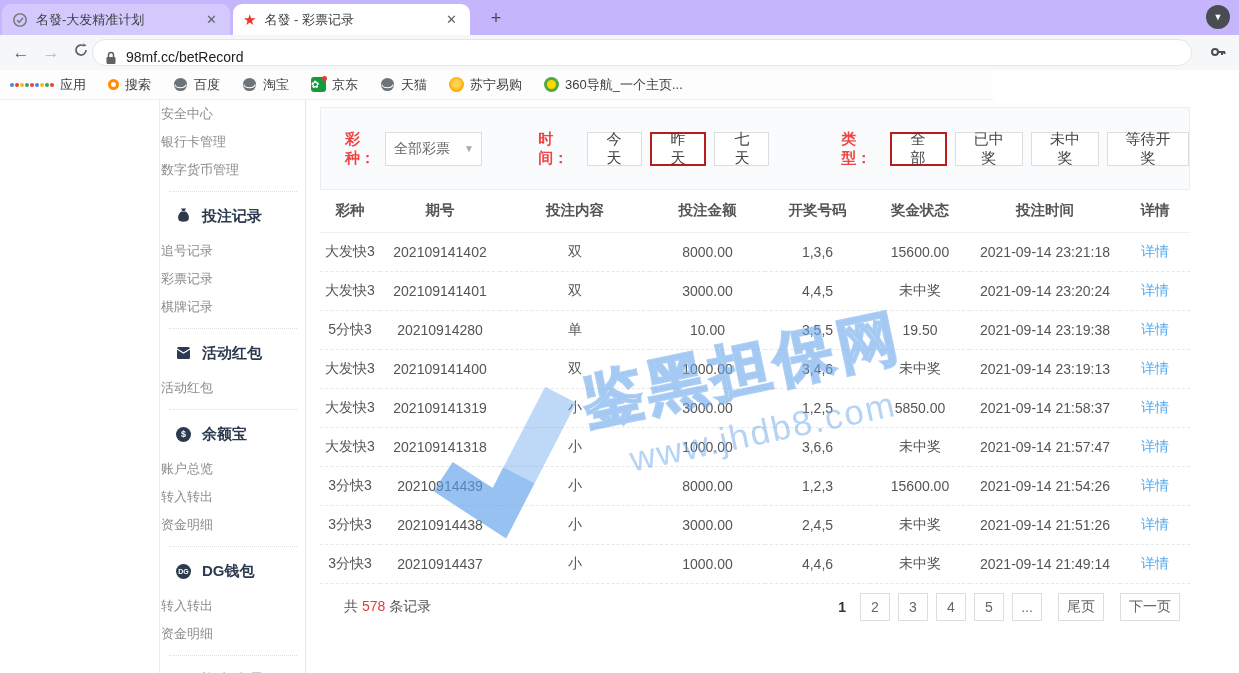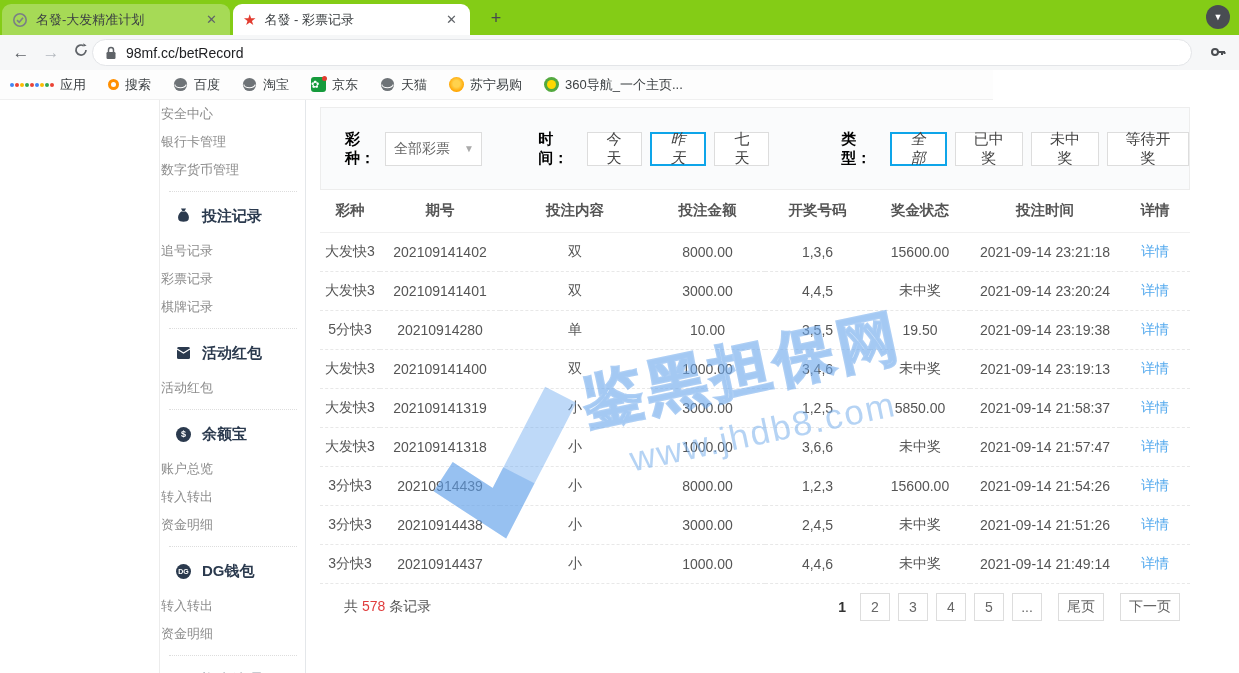--- a/index.html
+++ b/index.html
@@ -2,42 +2,42 @@
 <html><head>
 <meta charset="utf-8">
 <style>
   * { margin:0; padding:0; box-sizing:border-box; }
   html,body { width:1239px; height:673px; overflow:hidden;
     font-family:"Liberation Sans","DejaVu Sans",sans-serif; background:#fff; }
 
   
   .tabbar { position:absolute; left:0; top:0; width:1239px; height:35px;
     background:linear-gradient(90deg,#b5c6dc 0%,#c6d8ec 35%,#d3e3f4 70%,#cfе0f2 100%);
-    background-color:#84cc16; }
+    background-color:#c4b5fd; }
   .tab { position:absolute; top:4px; height:31px; display:flex; align-items:center;
     padding:0 10px; font-size:13px; color:#3c4043; border-radius:9px 9px 0 0; }
   .tab-inactive { left:2px; width:228px; background:rgba(255,255,255,0.28); }
   .tab-active { left:233px; width:237px; background:#fff; }
   .tab-title { flex:1; overflow:hidden; white-space:nowrap; margin:0 8px 0 8px; }
   .tab-close { color:#5f6368; font-size:13px; padding:0 3px; cursor:pointer; }
   .favicon-check { width:16px; height:16px; flex:0 0 16px; }
   .favicon-star { color:#e23c30; font-size:15px; line-height:16px; }
   .newtab-btn { position:absolute; left:484px; top:7px; width:24px; height:24px;
     color:#45494e; font-size:18px; text-align:center; line-height:22px; border-radius:50%; }
   .tabsearch-btn { position:absolute; right:9px; top:5px; width:24px; height:24px;
     background:#494d52; border-radius:50%; color:#fff; display:flex;
     align-items:center; justify-content:center; font-size:9px; }
 
   .toolbar { position:absolute; left:0; top:35px; width:1239px; height:35px;
     background:#f6f7f8; }
   .nav-ico { position:absolute; top:7px; width:22px; height:22px; font-size:17px;
     color:#5f6368; text-align:center; line-height:22px; }
   .omnibox { position:absolute; left:92px; top:4px; width:1100px; height:27px;
     background:#fff; border:1px solid #e3e5e8; border-radius:14px;
-    display:flex; align-items:center; padding:0 12px; }
+    display:flex; align-items:flex-end; padding:0 12px; }
   .omnibox-url { font-size:14px; color:#202124; margin-left:9px; }
   .key-ico { position:absolute; right:12px; top:8px; }
 
   .bookmarks { position:absolute; left:0; top:70px; width:993px; height:30px;
     background:#fdfdfd; border-bottom:1px solid #f0f0f0;
     display:flex; align-items:center; padding-left:10px; }
   .bm-item { display:flex; align-items:center; margin-right:22px; font-size:13px;
     color:#3c4043; white-space:nowrap; }
   .bm-item .bm-ico { margin-right:6px; display:inline-flex; }
   .apps-grid { display:grid; grid-template-columns:repeat(3,4px); grid-gap:1px; }
@@ -68,29 +68,29 @@
   .sb-div { border-top:1px dotted #ddd; margin:7px 8px; }
   .badge-circle { width:15px; height:15px; background:#2b3a4e; border-radius:50%;
     color:#fff; font-size:9px; font-weight:bold; display:flex; align-items:center; justify-content:center; }
   .badge-dg { font-size:7px; }
 
   .main { position:absolute; left:320px; top:0; width:870px; height:573px; background:#fff; }
 
   
   .filter-panel { margin-top:7px; height:83px; background:#fafbfc;
     border:1px solid #ededed; display:flex; align-items:center; }
-  .f-label { font-size:15px; font-weight:bold; color:#000000; }
+  .f-label { font-size:15px; font-weight:bold; color:#ef4444; }
   .f-select { width:108px; height:34px; margin-left:0; background:#fff;
     border:1px solid #ddd; display:flex; align-items:center; justify-content:center;
     font-size:14px; color:#666; cursor:pointer; }
   .f-caret { color:#aaa; font-size:10px; margin-left:14px; }
   .f-btn { height:34px; padding:0 13px; margin-left:8px; background:#fff;
     border:1px solid #ddd; font-size:15px; color:#444; display:inline-flex;
     align-items:center; cursor:pointer; }
-  .f-btn.sel { border:2px solid #0ea5e9;font-style:italic; }
+  .f-btn.sel { border:2px solid #b91c1c; }
   .ml24 { margin-left:24px; } .ml56 { margin-left:56px; } .ml72 { margin-left:72px; }
 
   
   table.bets { width:100%; border-collapse:collapse; table-layout:fixed; }
   .bets th { height:42px; font-size:14.5px; font-weight:bold; color:#555;
     border-bottom:1px solid #f0f0f0; text-align:center; }
   .bets td { height:39px; font-size:14px; color:#555; text-align:center;
     border-bottom:1px dashed #e8e8e8; white-space:nowrap; }
   .blue { color:#55aaee; } .red { color:#e03c3c; }
   td.detail { color:#55aaee; cursor:pointer; }

